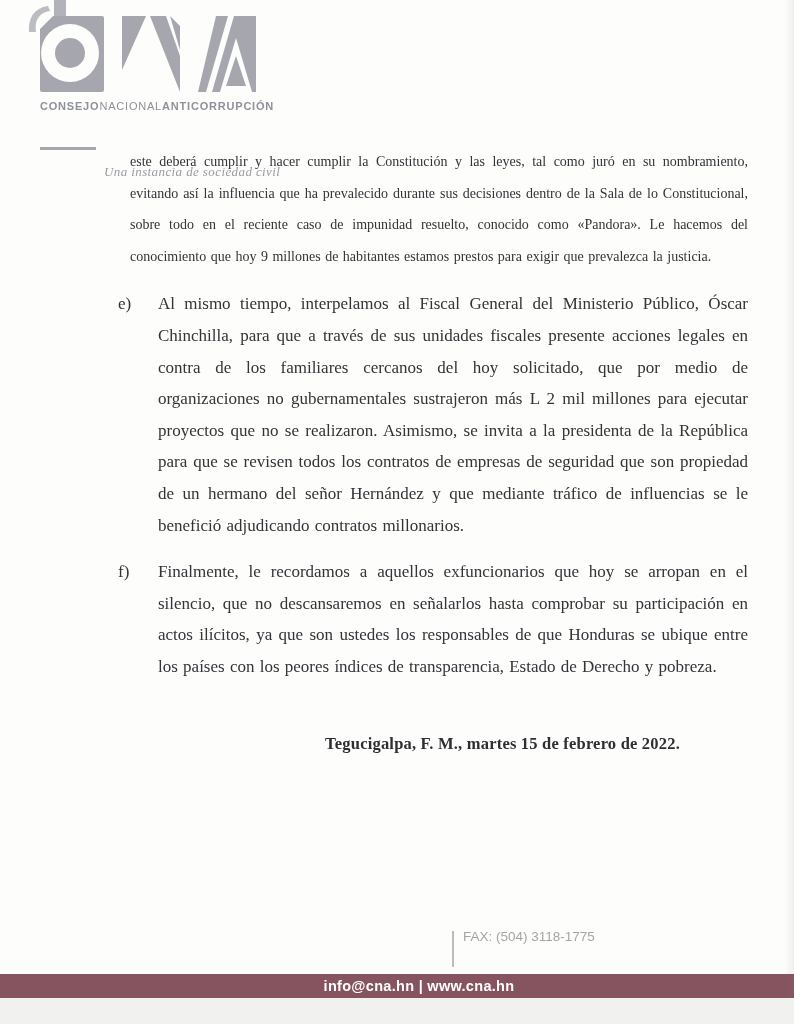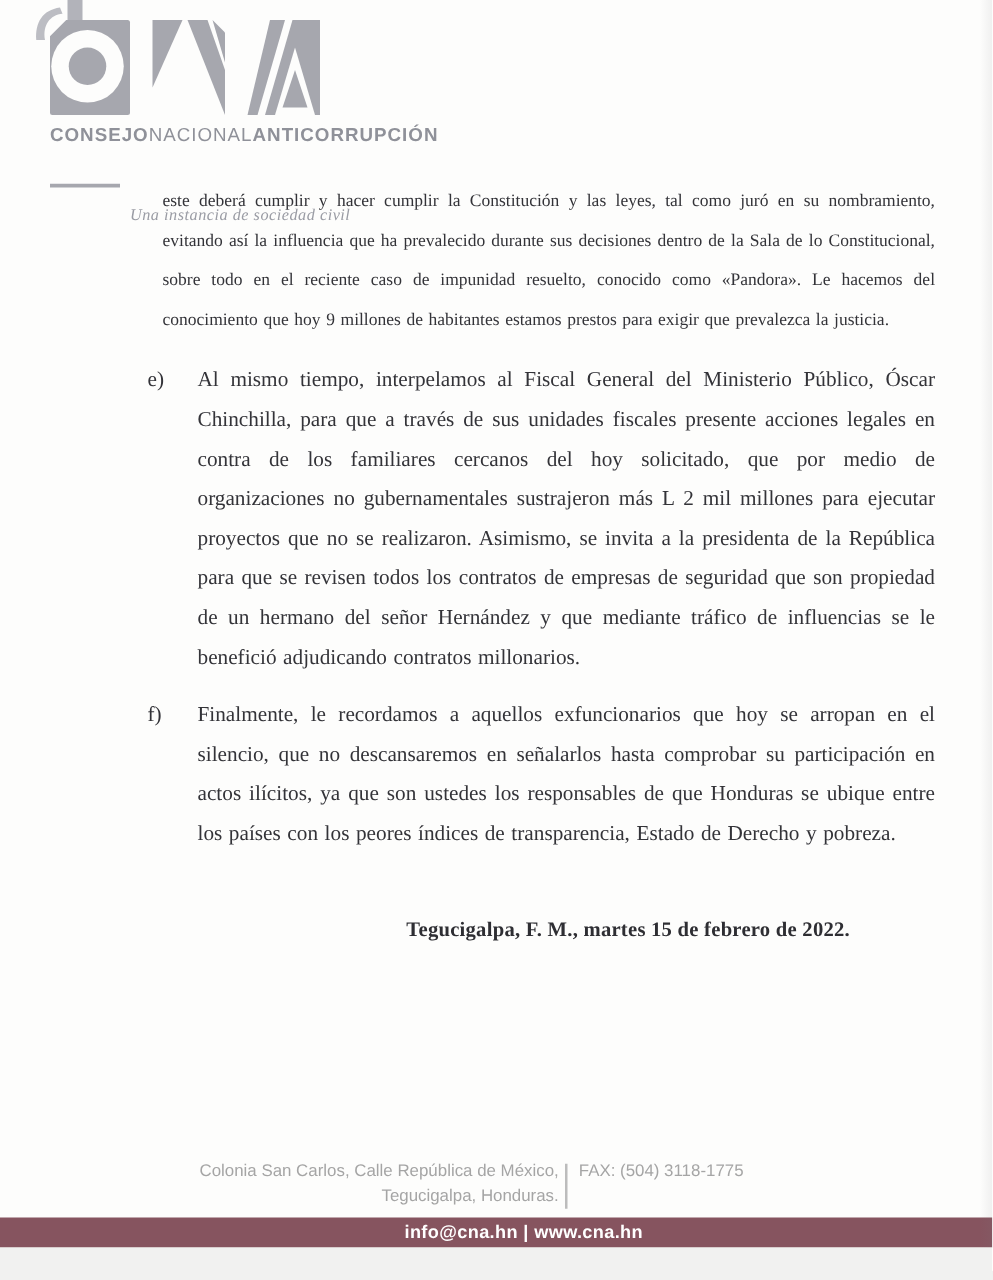--- a/index.html
+++ b/index.html
@@ -10,21 +10,21 @@
     font-family:"Liberation Serif", serif; color:#333338;
   }
   
   .artifact { position:absolute; left:20px; top:0; }
   
   .logo { position:absolute; left:40px; top:16px; width:218px; }
   .logo-blocks { position:absolute; left:0; top:0; }
   .logo-name {
     position:absolute; left:0; top:84px; width:218px;
     display:flex; justify-content:space-between; align-items:flex-start;
-    font-family:"Liberation Sans", sans-serif; font-size:15px;
+    font-family:"Liberation Sans", sans-serif; font-size:11px;
     letter-spacing:0.8px; color:#8f9199; white-space:nowrap;
   }
   .logo-name .bold { font-weight:700; }
   .logo-tagline-row {
     position:absolute; left:0; top:100px; width:218px;
     display:flex; align-items:center;
   }
   .logo-rule { flex:0 0 56px; height:3px; background:#a6a7ae; margin-right:8px; }
   .logo-tagline {
     font-family:"Liberation Serif", serif; font-style:italic;
@@ -126,24 +126,20 @@
     </div>
 
     <div class="item">
       <span class="item-label">f)</span>
       <div class="item-text">Finalmente, le recordamos a aquellos exfuncionarios que hoy se arropan en el silencio, que no descansaremos en señalarlos hasta comprobar su participación en actos ilícitos, ya que son ustedes los responsables de que Honduras se ubique entre los países con los peores índices de transparencia, Estado de Derecho y pobreza.</div>
     </div>
   </div>
 
   <div class="dateline">Tegucigalpa, F. M., martes 15 de febrero de 2022.</div>
 
-  <div class="footer-address">
-    <div>Colonia San Carlos, Calle República de México,</div>
-    <div>Tegucigalpa, Honduras.</div>
-  </div>
   <div class="footer-divider"></div>
   <div class="footer-phones">
     <div>FAX: (504) 3118-1775</div>
   </div>
 
   <div class="contact-bar">info@cna.hn | www.cna.hn</div>
   <div class="page-bottom-margin"></div>
   <div class="edge-shadow"></div>
 
 </div>

